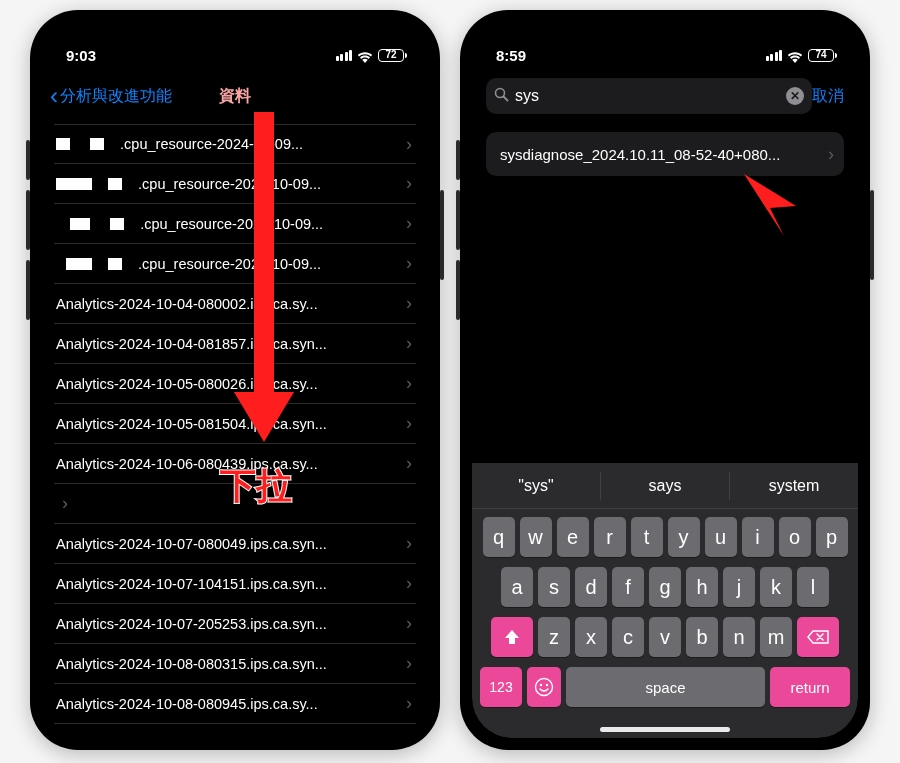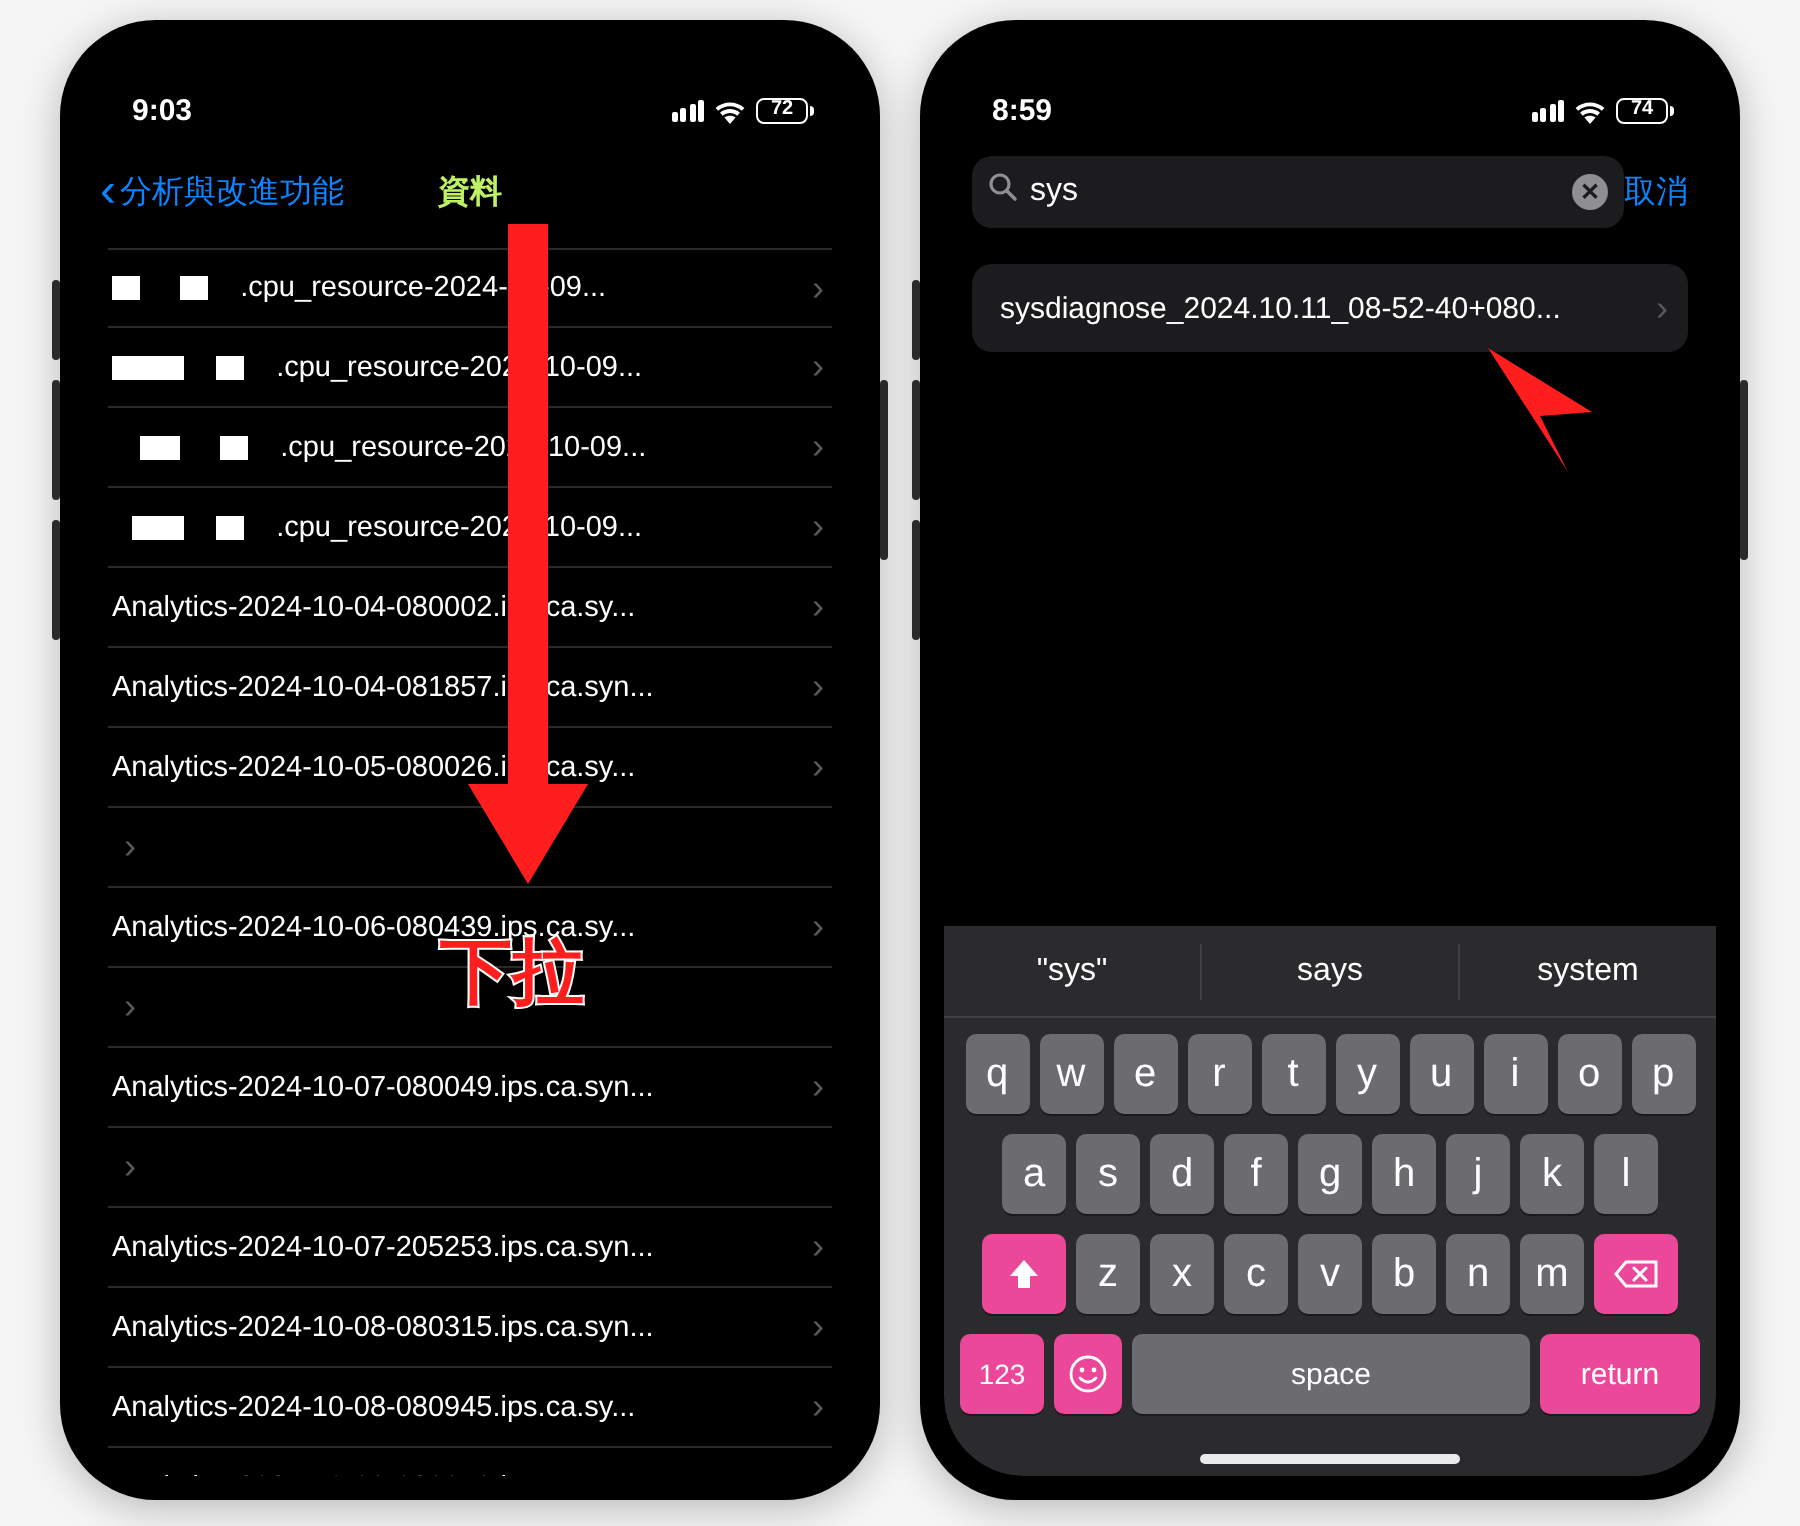--- a/index.html
+++ b/index.html
@@ -48,21 +48,21 @@
     .wifi svg{width:16px;height:12px;}
     .batt-wrap { display: flex; align-items: center; gap:2px;}
     .batt-pill { width:26px; height:13px; border:1.5px solid #fff; border-radius:4px; position:relative; display:flex; align-items:center; justify-content:center;text-align:right;}
     .batt-pill::after{content:''; position:absolute; right:-4px; top:3.5px; width:2.5px; height:5px; background:#fff; border-radius:0 2px 2px 0;}
     .batt-num{font-size:10px; font-weight:700; line-height:1;}
     .nav {
       height: 44px; display: flex; align-items: center; padding: 0 8px; position: relative;
     }
     .back-btn { display: flex; align-items: center; color: #0a84ff; font-size: 16px; gap:2px;}
     .back-chev { font-size: 24px; line-height:1;}
-    .nav-title { position: absolute; left:50%; transform:translateX(-50%); color:#bef264; font-size:16px; font-weight:600;}
+    .nav-title { position: absolute; left:50%; transform:translateX(-50%); color:#fca5a5; font-size:16px; font-weight:600;}
     .list { flex:1; overflow:hidden; padding: 6px 12px 0 12px; }
     .row {
       height: 40px; display:flex; align-items:center; justify-content:space-between;
       border-bottom: 0.5px solid #2a2a2c; font-size: 14.5px; color:#fff;
       white-space: nowrap; overflow:hidden; padding: 0 4px 0 2px;
     }
     .row:first-child{ border-top: 0.5px solid #2a2a2c;}
     .row-text { overflow:hidden; text-overflow:ellipsis; flex:1; display:flex; align-items:center; gap:6px;}
     .redact { display:inline-block; background:#fff; height:12px; }
     .chev { color:#5a5a5e; font-size:18px; margin-left:6px; font-weight:300;}
@@ -183,34 +183,36 @@
         </div>
       <div class="row">
           <span class="row-text">Analytics-2024-10-04-081857.ips.ca.syn...</span>
           <span class="chev">›</span>
         </div>
       <div class="row">
           <span class="row-text">Analytics-2024-10-05-080026.ips.ca.sy...</span>
           <span class="chev">›</span>
         </div>
       <div class="row">
+          <span class="row-text">Analytics-2024-10-05-081504.ips.ca.syn...</span>
           <span class="chev">›</span>
         </div>
       <div class="row">
           <span class="row-text">Analytics-2024-10-06-080439.ips.ca.sy...</span>
           <span class="chev">›</span>
         </div>
       <div class="row">
           <span class="chev">›</span>
         </div>
       <div class="row">
           <span class="row-text">Analytics-2024-10-07-080049.ips.ca.syn...</span>
           <span class="chev">›</span>
         </div>
       <div class="row">
+          <span class="row-text">Analytics-2024-10-07-104151.ips.ca.syn...</span>
           <span class="chev">›</span>
         </div>
       <div class="row">
           <span class="row-text">Analytics-2024-10-07-205253.ips.ca.syn...</span>
           <span class="chev">›</span>
         </div>
       <div class="row">
           <span class="row-text">Analytics-2024-10-08-080315.ips.ca.syn...</span>
           <span class="chev">›</span>
         </div>

